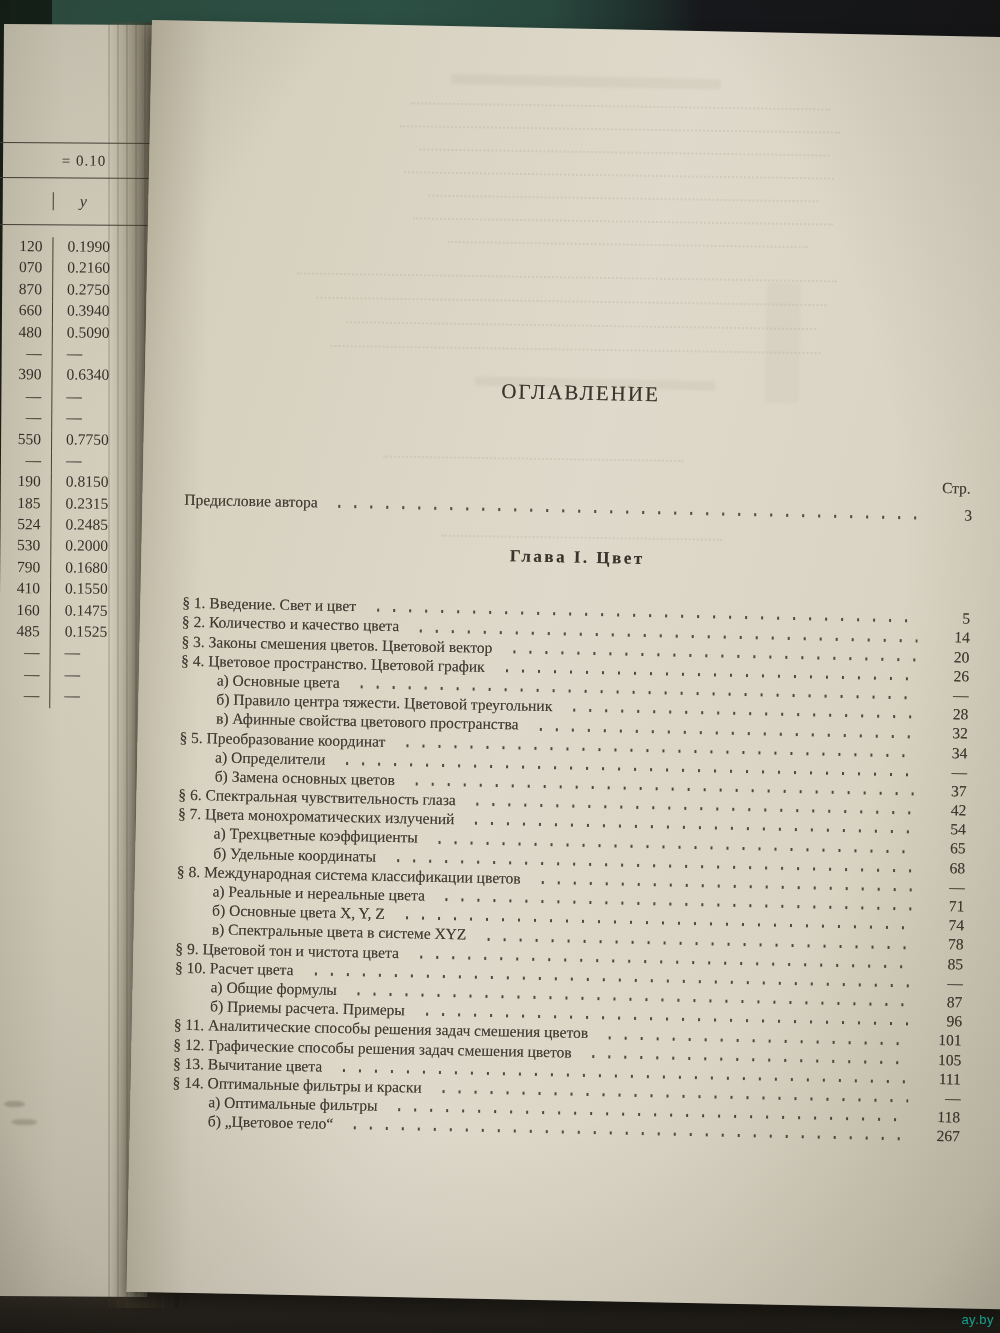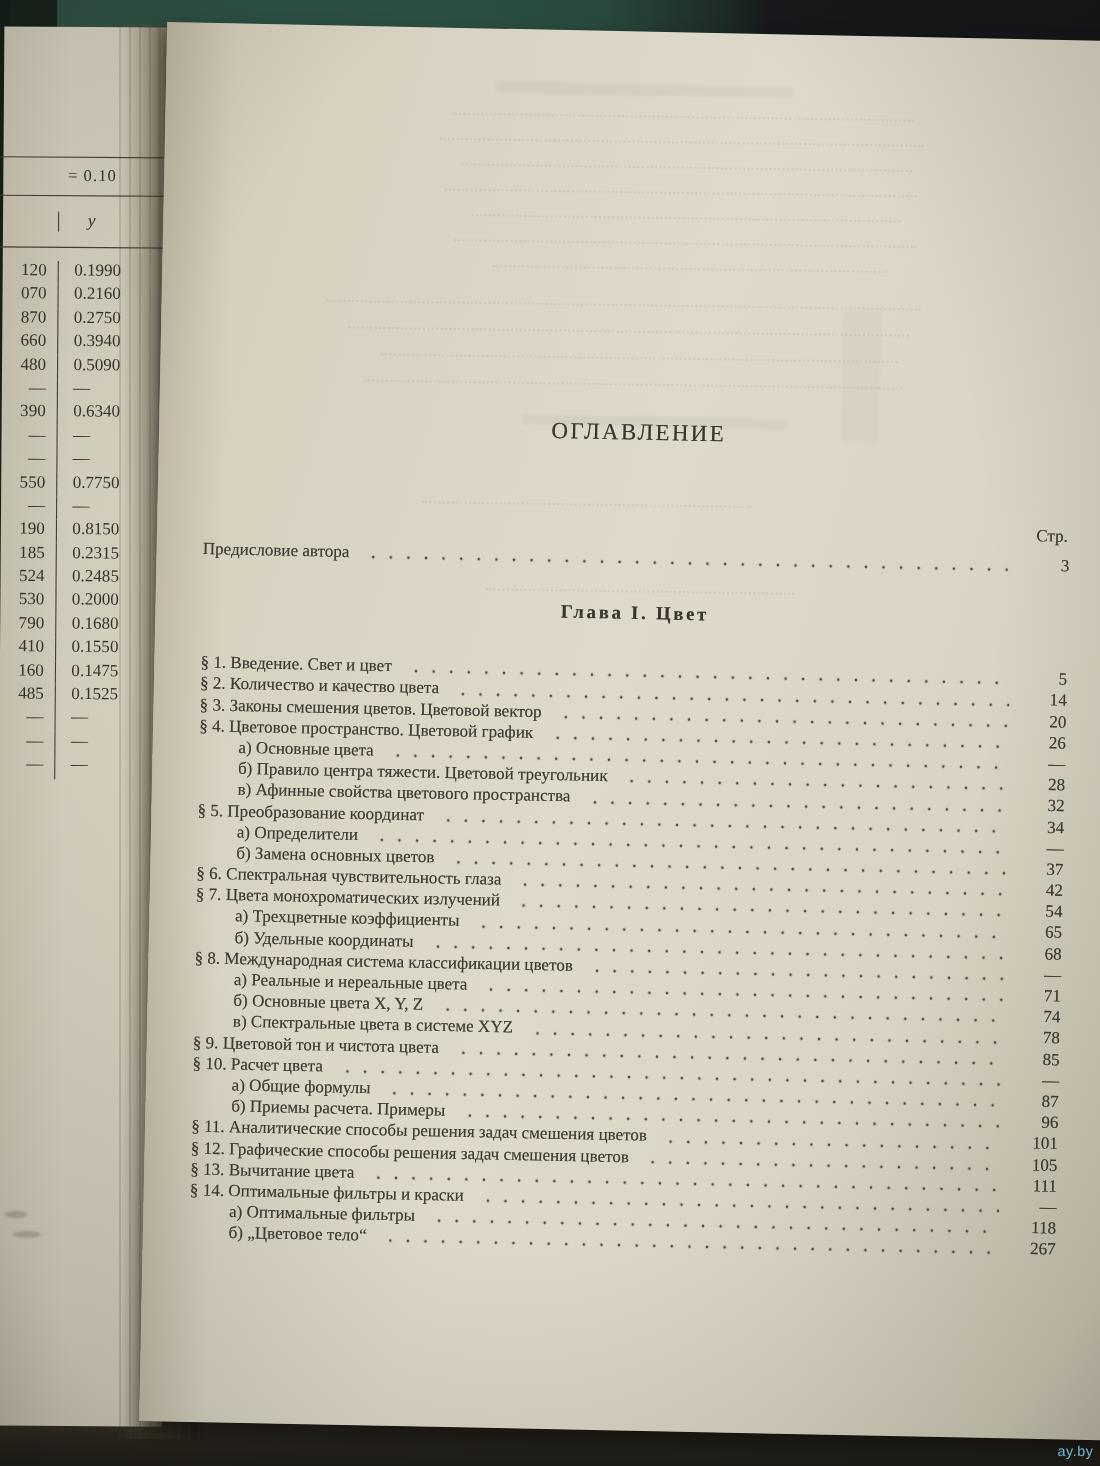--- a/index.html
+++ b/index.html
@@ -96,21 +96,21 @@
   }
   .preface-row{margin-bottom:0;}
   .entries{margin-top:30px;}
   
   .vignette{
     position:absolute;inset:0;pointer-events:none;
     background:radial-gradient(ellipse at 52% 42%,rgba(0,0,0,0) 52%,rgba(35,30,20,.16) 86%,rgba(25,22,15,.30) 100%);
   }
   .watermark{
     position:absolute;right:6px;bottom:6px;font-family:"Liberation Sans",sans-serif;
-    font-size:13px;color:#7dd3fc;letter-spacing:.5px;opacity:.85;
+    font-size:13px;color:#14b8a6;letter-spacing:.5px;opacity:.85;
   }
 </style>
 </head>
 <body>
 
 <div class="cloth-top"></div>
 <div class="left-dark-sliver"></div>
 <div class="bottom-surface"></div>
 
 <div class="left-page">

